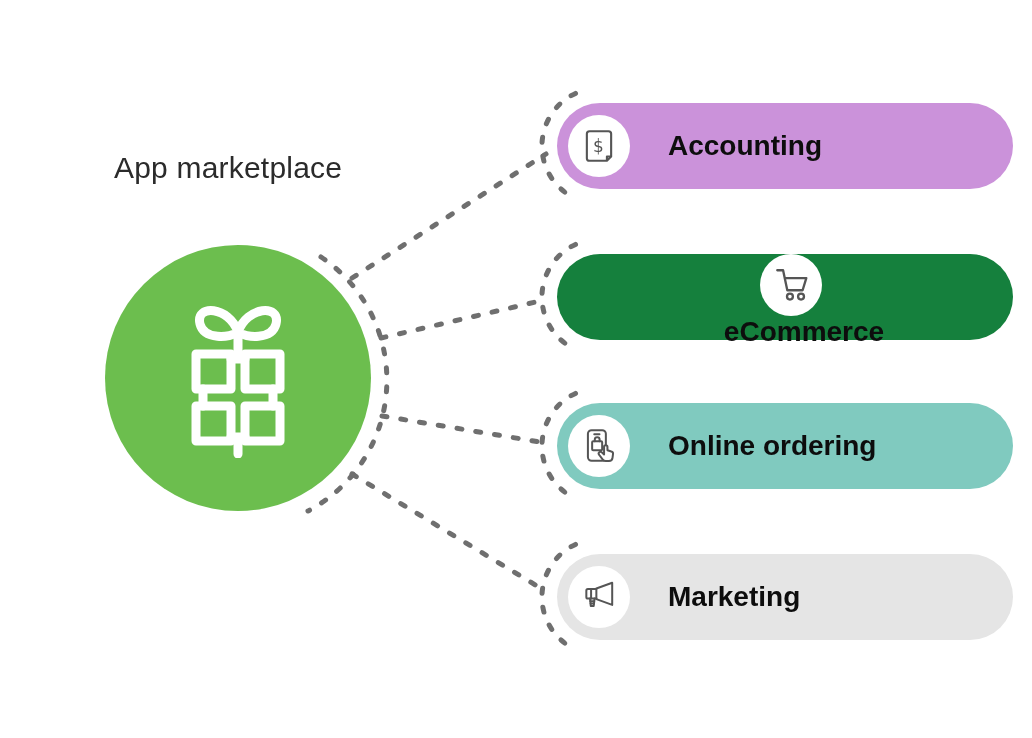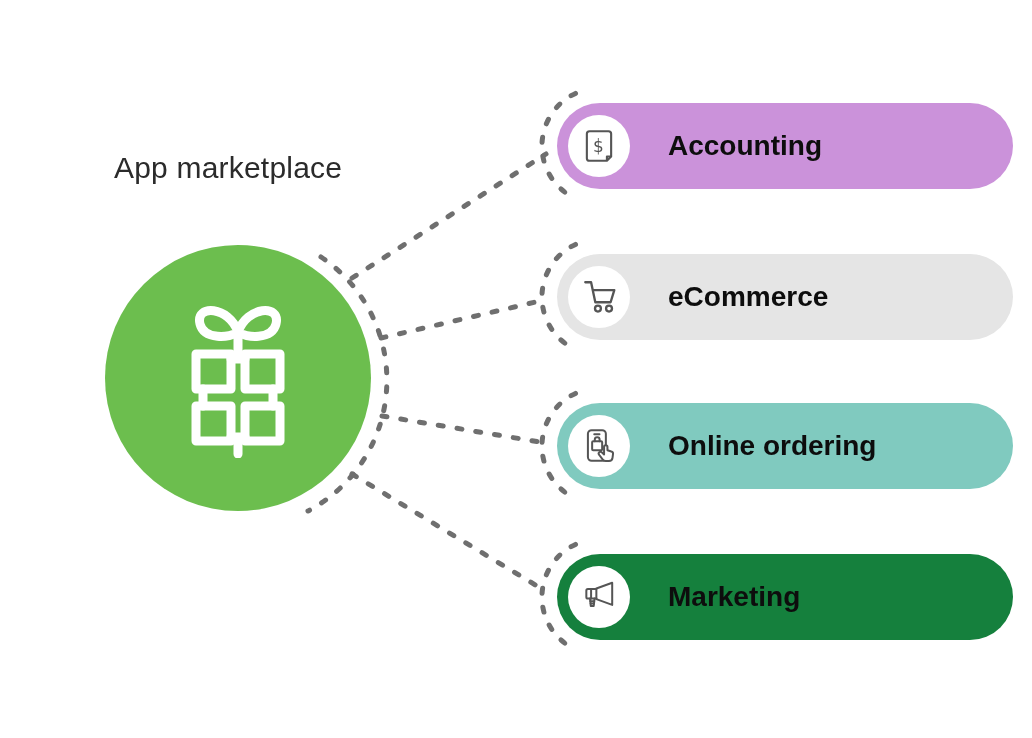--- a/index.html
+++ b/index.html
@@ -111,21 +111,21 @@
         <g fill="none" stroke="#555555" stroke-width="2" stroke-linejoin="round">
           <path d="M25.5 32 H9 Q6.5 32 6.5 29.5 V6.5 Q6.5 4 9 4 H27 Q29.5 4 29.5 6.5 V28 L25.5 32 Z"></path>
           <path d="M25.5 32 V28 H29.5"></path>
         </g>
         <text x="17.4" y="23.5" text-anchor="middle" font-family="DejaVu Sans, sans-serif" font-size="16" fill="#555555">$</text>
       </svg>
     </div>
     <span class="pill-label">Accounting</span>
   </div>
 
-  <div class="pill" style="top: 254px; background-color: #e5e5e5;">
+  <div class="pill" style="top: 254px; background-color: #15803d; flex-direction: column;">
     <div class="pill-icon-circle">
       <svg width="38" height="38" viewBox="0 0 36 36">
         <g fill="none" stroke="#555555" stroke-width="2.2" stroke-linejoin="round" stroke-linecap="round">
           <path d="M5 4 H10.5 L14.5 23 H29 L32.5 11.5 H12"></path>
           <circle cx="17" cy="29" r="2.8"></circle>
           <circle cx="27.5" cy="29" r="2.8"></circle>
         </g>
       </svg>
     </div>
     <span class="pill-label">eCommerce</span>
@@ -139,21 +139,21 @@
           <path d="M13.5 6.8 H18.5"></path>
           <rect x="11.5" y="13.5" width="9.5" height="8.5" rx="1"></rect>
           <path d="M14 13.5 V12 a2.3 2.3 0 0 1 4.6 0 V13.5"></path>
           <path d="M26 22 v-3.2 a1.6 1.6 0 0 0 -3.2 0 V26 l-2.2 -2 a1.7 1.7 0 0 0 -2.5 2.3 l3.5 4.6 a3.5 3.5 0 0 0 2.8 1.4 h3 a3.4 3.4 0 0 0 3.4 -3 l.5 -3.9 a2 2 0 0 0 -1.6 -2.2 Z" fill="#ffffff"></path>
         </g>
       </svg>
     </div>
     <span class="pill-label">Online ordering</span>
   </div>
 
-  <div class="pill" style="top: 554px; background-color: #15803d;">
+  <div class="pill" style="top: 554px; background-color: #e5e5e5;">
     <div class="pill-icon-circle">
       <svg width="38" height="38" viewBox="0 0 36 36">
         <g fill="none" stroke="#555555" stroke-width="1.9" stroke-linejoin="round" stroke-linecap="round">
           <path d="M15.5 10 L30.5 4.5 V25.5 L15.5 20 Z"></path>
           <path d="M15.5 10.5 H7.5 Q6 10.5 6 12 V18 Q6 19.5 7.5 19.5 H15.5"></path>
           <path d="M10.5 10.5 V19.5"></path>
           <path d="M9.5 19.5 L10.2 26.5 H13 L13.8 19.5"></path>
           <path d="M9.9 22 H13.4"></path>
           <path d="M10.1 24.2 H13.2"></path>
         </g>

